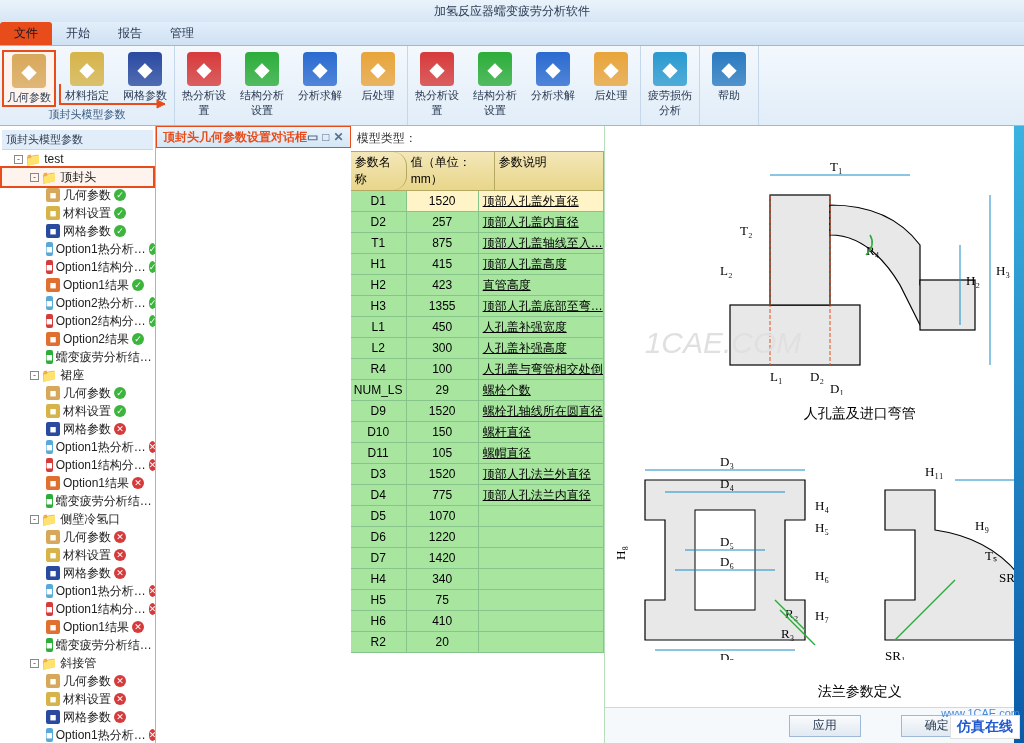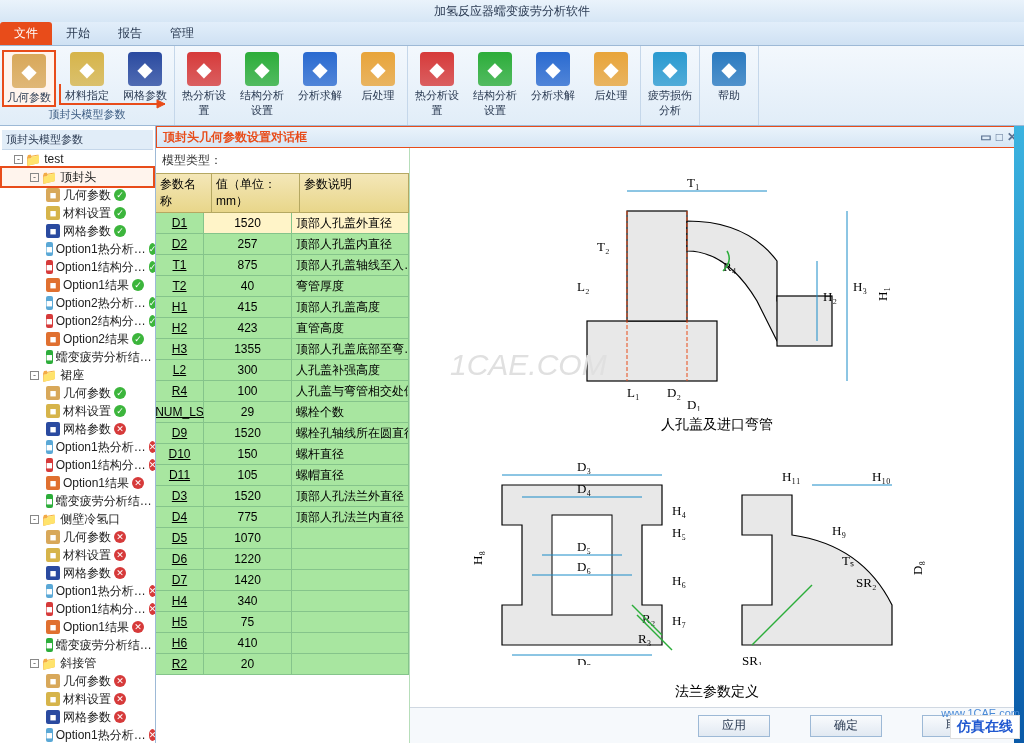--- a/index.html
+++ b/index.html
@@ -5,21 +5,21 @@
 * { box-sizing: border-box; margin: 0; padding: 0; font-family: "Microsoft YaHei", SimSun, sans-serif; }
 body { width: 1024px; height: 743px; background: #e8f0f8; overflow: hidden; font-size: 12px; position: relative; }
 
 
 .titlebar { height: 22px; background: linear-gradient(#eaf3fb,#d6e6f5); display:flex; align-items:center; color:#2a3a52; }
 .titlebar .t-text { flex:1; text-align:center; font-size:12px; }
 
 
 .ribbontabs { height: 24px; background: linear-gradient(#e2eefa,#cfe1f3); display:flex; align-items:flex-end; border-bottom:1px solid #9db9d6; }
 .rtab { padding: 3px 14px; font-size:12px; color:#2a3a52; cursor:pointer; }
-.rtab.active { background:#e84c1a; color:#ffffff; border-radius:3px 3px 0 0;text-align:center; }
+.rtab.active { background:#e84c1a; color:#0f172a; border-radius:3px 3px 0 0;text-align:center; }
 
 
 .ribbon { height: 80px; background: linear-gradient(#f3f8fd,#e1edf8); display:flex; border-bottom:1px solid #9db9d6; }
 .rgrp { display:flex; flex-direction:column; align-items:center; padding:4px 2px; border-right:1px solid #c5d7ea; }
 .rgrp .icons { display:flex; gap:4px; }
 .rbtn { display:flex; flex-direction:column; align-items:center; width:54px; cursor:pointer; padding-top:2px;}
 .rbtn .ic { width:34px; height:34px; border-radius:4px; display:flex; align-items:center; justify-content:center; font-size:20px;}
 .rbtn .lbl { font-size:11px; color:#2a3a52; margin-top:2px; text-align:center; }
 .rbtn.sel { border:2px solid #e84c1a; background:#fff4ed; }
 .rgrp .grpname { font-size:11px; color:#3a5a80; margin-top:auto; }
@@ -37,37 +37,37 @@
 .stat.ok{background:#3cb53c;} .stat.bad{background:#d63a3a;}
 .tnode.sel { outline:2px solid #e84c1a; background:#fff4ed; }
 .ind1{padding-left:12px;} .ind2{padding-left:28px;} .ind3{padding-left:44px;}
 
 .tree-label { font-size:11px; color:#2a3a52; padding:2px 4px; background:#e1edf8; border-bottom:1px solid #c5d7ea; }
 
 
 .arrow { position:absolute; stroke:#e84c1a; fill:none; pointer-events:none; }
 
 
-.dialog { flex:1; display:flex; flex-direction:column; background:#fff; }
+.dialog { flex:1; display:flex; flex-direction:row; background:#fff; }
 .dlg-title { height:22px; background:linear-gradient(#eaf3fb,#d6e6f5); display:flex; align-items:center; padding:0 6px; color:#e84c1a; border:1px solid #e84c1a; font-weight:bold; font-size:12px;}
 .dlg-ctrl { margin-left:auto; display:flex; gap:4px; color:#5a7090;}
 .dlg-body { flex:1; display:flex; overflow:hidden; }
 
 
 .pwrap { width:254px; display:flex; flex-direction:column; border-right:1px solid #b7deba; }
 .pwrap .mtype { padding:4px 6px; font-size:12px; color:#333;}
 .phdr { display:flex; background:linear-gradient(#f4e7b8,#e8d68a); font-size:12px; border-top:1px solid #b5a862; border-bottom:1px solid #b5a862;}
 .phdr > div { border-right:1px solid #b5a862; padding:2px 4px;}
-.phdr .c1{width:56px;} .phdr .c2{width:88px;} .phdr .c3{flex:1;}
+.phdr .c1{width:56px;border-radius:14px;} .phdr .c2{width:88px;} .phdr .c3{flex:1;}
 .prow { display:flex; font-size:12px; border-bottom:1px solid #85c48b; background:#a8e6a0; height:21px; align-items:center;}
 .prow.sel { background:#fff4c8; }
 .prow > div { border-right:1px solid #85c48b; padding:1px 4px; height:100%; display:flex; align-items:center;}
-.prow .c1{width:48px; justify-content:center; background:#a8e6a0;text-decoration:underline;} 
-.prow .c2{width:88px; justify-content:center;} 
-.prow .c3{flex:1; white-space:nowrap; overflow:hidden;}
+.prow .c1{width:56px; justify-content:center; background:#a8e6a0;} 
+.prow .c2{width:72px; justify-content:center;} 
+.prow .c3{flex:1; white-space:nowrap; overflow:hidden;text-decoration:underline;}
 
 
 .diagram { flex:1; position:relative; background:#fff; display:flex; flex-direction:column; }
 .diagram .row { flex:1; display:flex; align-items:center; justify-content:center; position:relative;}
 .diagram svg { display:block; }
 .caption { text-align:center; font-size:14px; font-family: SimSun; color:#000; padding:2px 0 6px;}
 .ann { font-family: "Times New Roman", serif; font-size:13px; fill:#000; }
 .dimline { stroke:#1a8cc8; stroke-width:1; fill:none;}
 .part { fill:#e8e8e8; stroke:#000; stroke-width:1.2;}
 .aux { stroke:#e84c1a; stroke-width:1; stroke-dasharray:4 2; fill:none;}
@@ -250,38 +250,38 @@
               <div class="c1">D2</div>
               <div class="c2">257</div>
               <div class="c3">顶部人孔盖内直径</div>
             </div>
             <div class="prow">
               <div class="c1">T1</div>
               <div class="c2">875</div>
               <div class="c3">顶部人孔盖轴线至入…</div>
             </div>
             <div class="prow">
-              <div class="c1">T2</div>
-              <div class="c2">40</div>
-              <div class="c3">弯管厚度</div>
-            </div>
-            <div class="prow">
               <div class="c1">H1</div>
               <div class="c2">415</div>
               <div class="c3">顶部人孔盖高度</div>
             </div>
             <div class="prow">
               <div class="c1">H2</div>
               <div class="c2">423</div>
               <div class="c3">直管高度</div>
             </div>
             <div class="prow">
               <div class="c1">H3</div>
               <div class="c2">1355</div>
               <div class="c3">顶部人孔盖底部至弯…</div>
+            </div>
+            <div class="prow">
+              <div class="c1">L1</div>
+              <div class="c2">450</div>
+              <div class="c3">人孔盖补强宽度</div>
             </div>
             <div class="prow">
               <div class="c1">L2</div>
               <div class="c2">300</div>
               <div class="c3">人孔盖补强高度</div>
             </div>
             <div class="prow">
               <div class="c1">R4</div>
               <div class="c2">100</div>
               <div class="c3">人孔盖与弯管相交处倒角</div>

